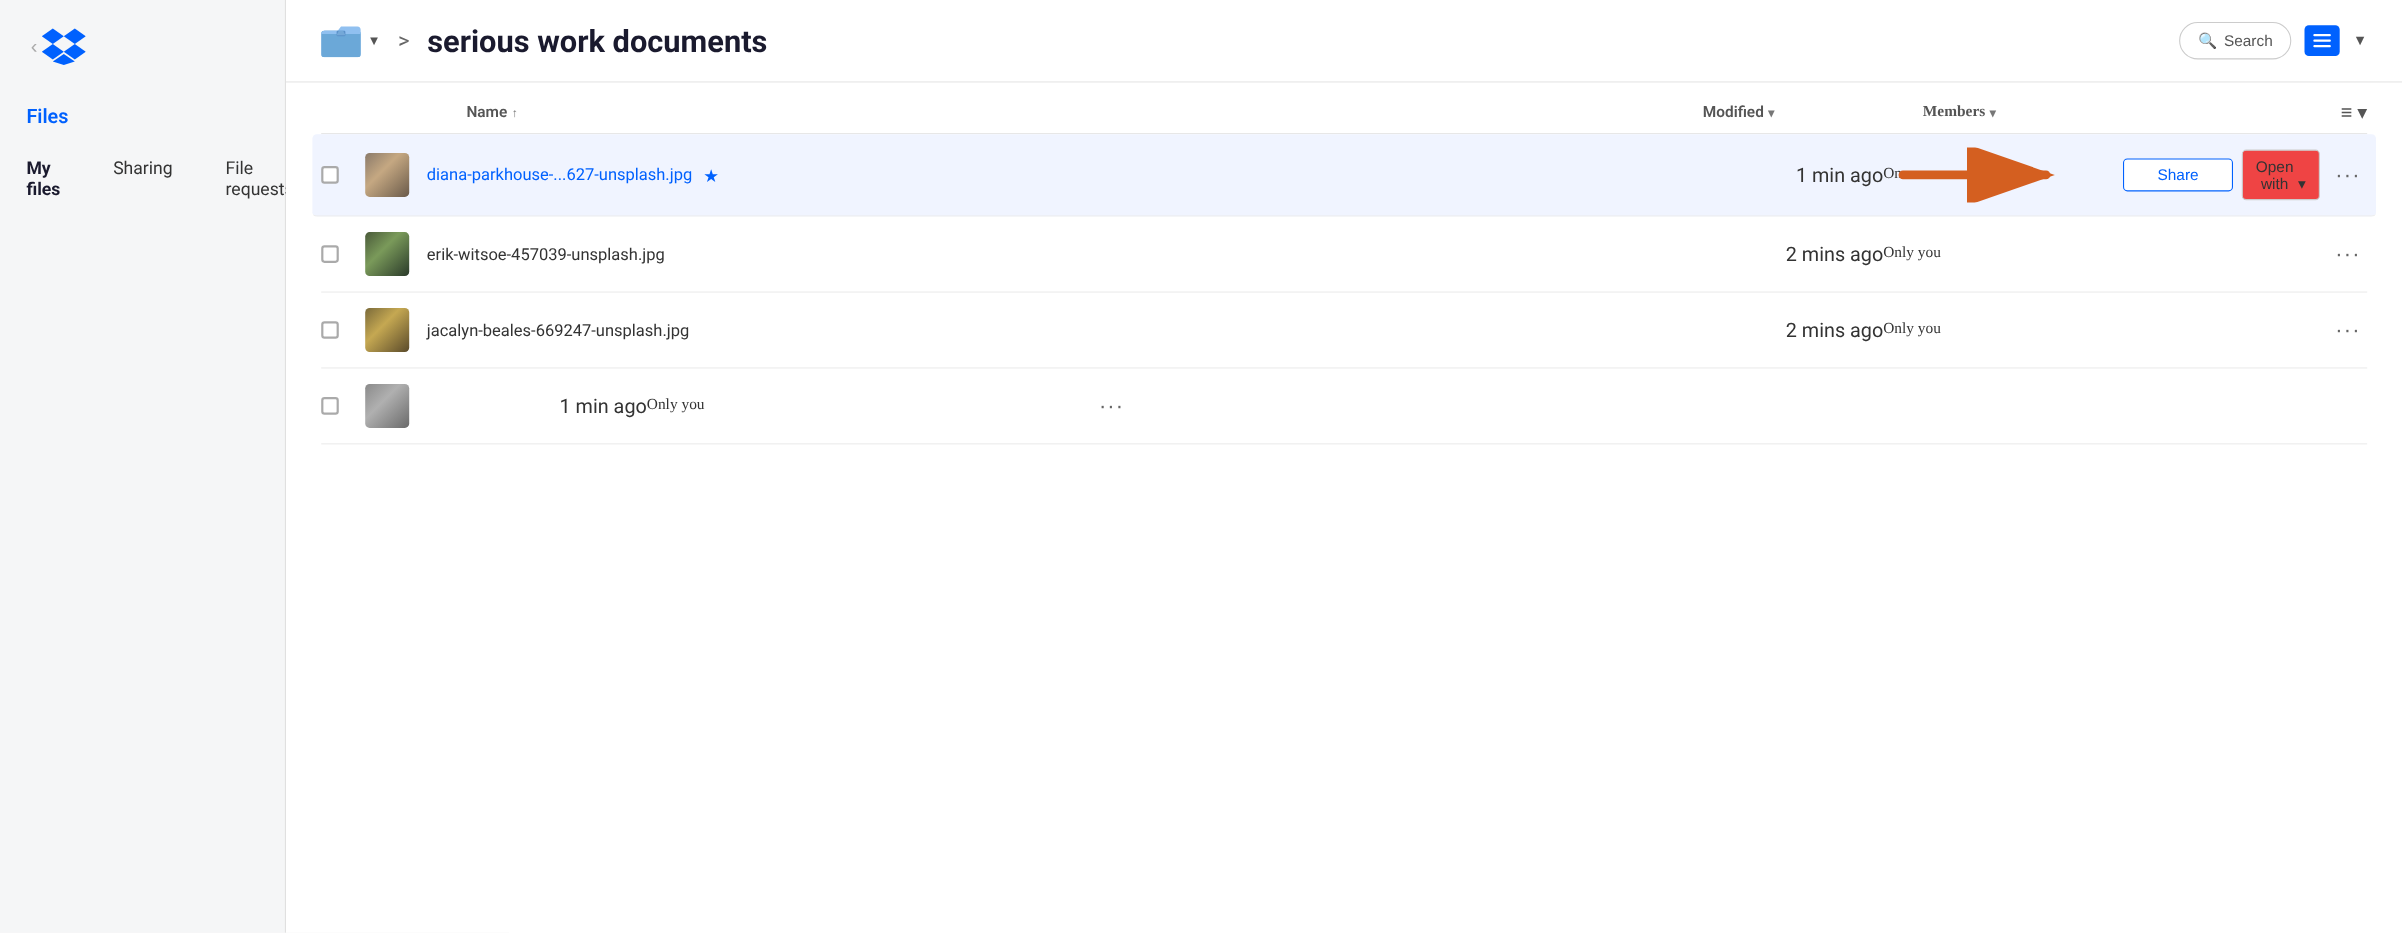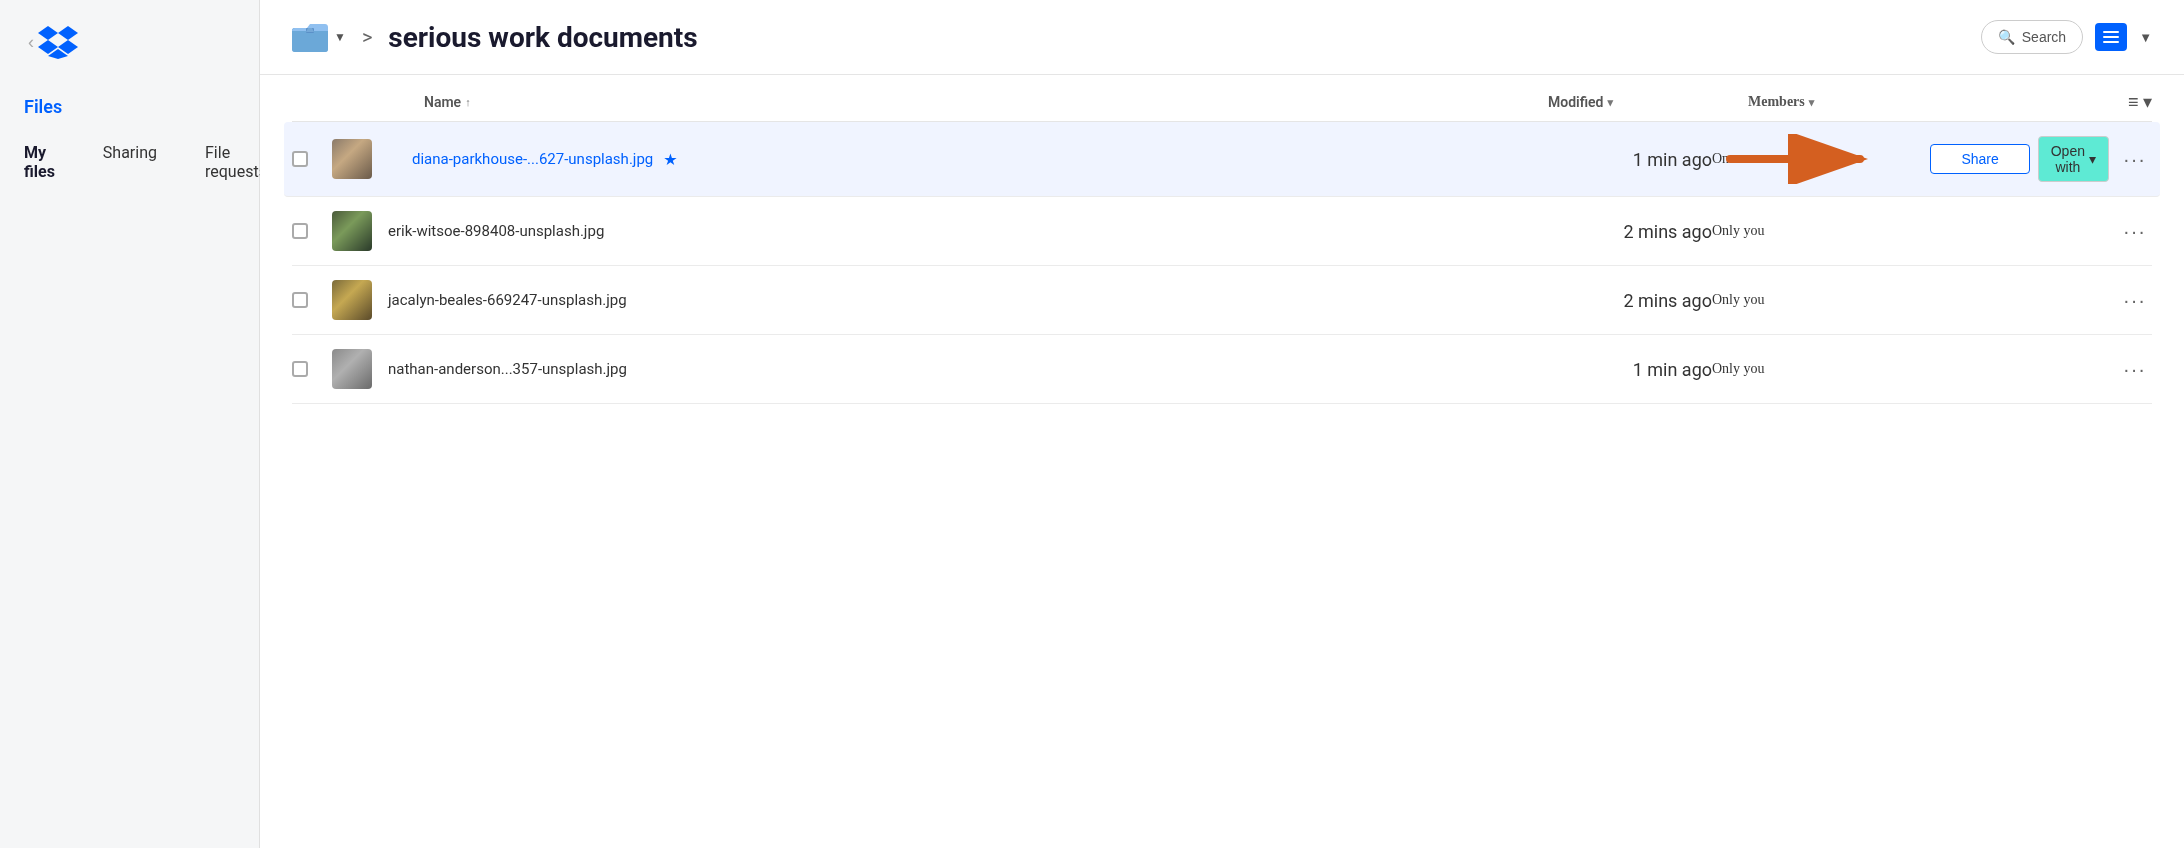--- a/index.html
+++ b/index.html
@@ -190,21 +190,20 @@
       flex: 1;
       display: flex;
       align-items: center;
       gap: 10px;
     }
     .file-name-link {
       color: #0061fe;
       font-size: 15px;
       text-decoration: none;
       font-weight: 400;
-      margin-left: 24px;
     }
     .file-name-text {
       color: #333;
       font-size: 15px;
     }
     .star-icon {
       color: #0061fe;
       font-size: 16px;
     }
 
@@ -233,27 +232,27 @@
       background: #fff;
       border-radius: 4px;
       padding: 6px 30px;
       font-size: 14px;
       cursor: pointer;
       font-weight: 500;
     }
     .btn-open-with {
       border: 1.5px solid #ccc;
       color: #333;
-      background: #5eead4;
+      background: #ef4444;
       border-radius: 4px;
       padding: 6px 12px;
       font-size: 14px;
       cursor: pointer;
       display: flex;
-      align-items: center;
+      align-items: flex-end;
       gap: 4px;
       font-weight: 400;
     }
     .btn-more {
       border: none;
       background: none;
       color: #666;
       font-size: 20px;
       cursor: pointer;
       padding: 4px 6px;
@@ -420,21 +419,21 @@
     </div>
 
     <div class="file-row">
       <div class="row-checkbox col-checkbox">
         <div class="checkbox"></div>
       </div>
       <div class="row-thumb col-thumb">
         <div class="thumb-img thumb-cat2"></div>
       </div>
       <div class="row-name col-name">
-        <span class="file-name-text">erik-witsoe-898408-unsplash.jpg</span>
+        <span class="file-name-text">erik-witsoe-457039-unsplash.jpg</span>
       </div>
       <div class="row-modified col-modified">2 mins ago</div>
       <div class="row-members col-members">Only you</div>
       <div class="row-actions col-actions">
         <button class="btn-more">···</button>
       </div>
     </div>
 
     <div class="file-row">
       <div class="row-checkbox col-checkbox">
@@ -453,23 +452,20 @@
       </div>
     </div>
 
     <div class="file-row">
       <div class="row-checkbox col-checkbox">
         <div class="checkbox"></div>
       </div>
       <div class="row-thumb col-thumb">
         <div class="thumb-img thumb-concrete"></div>
       </div>
-      <div class="row-name col-name">
-        <span class="file-name-text">nathan-anderson...357-unsplash.jpg</span>
-      </div>
       <div class="row-modified col-modified">1 min ago</div>
       <div class="row-members col-members">Only you</div>
       <div class="row-actions col-actions">
         <button class="btn-more">···</button>
       </div>
     </div>
 
   </div>
 </main>
 

